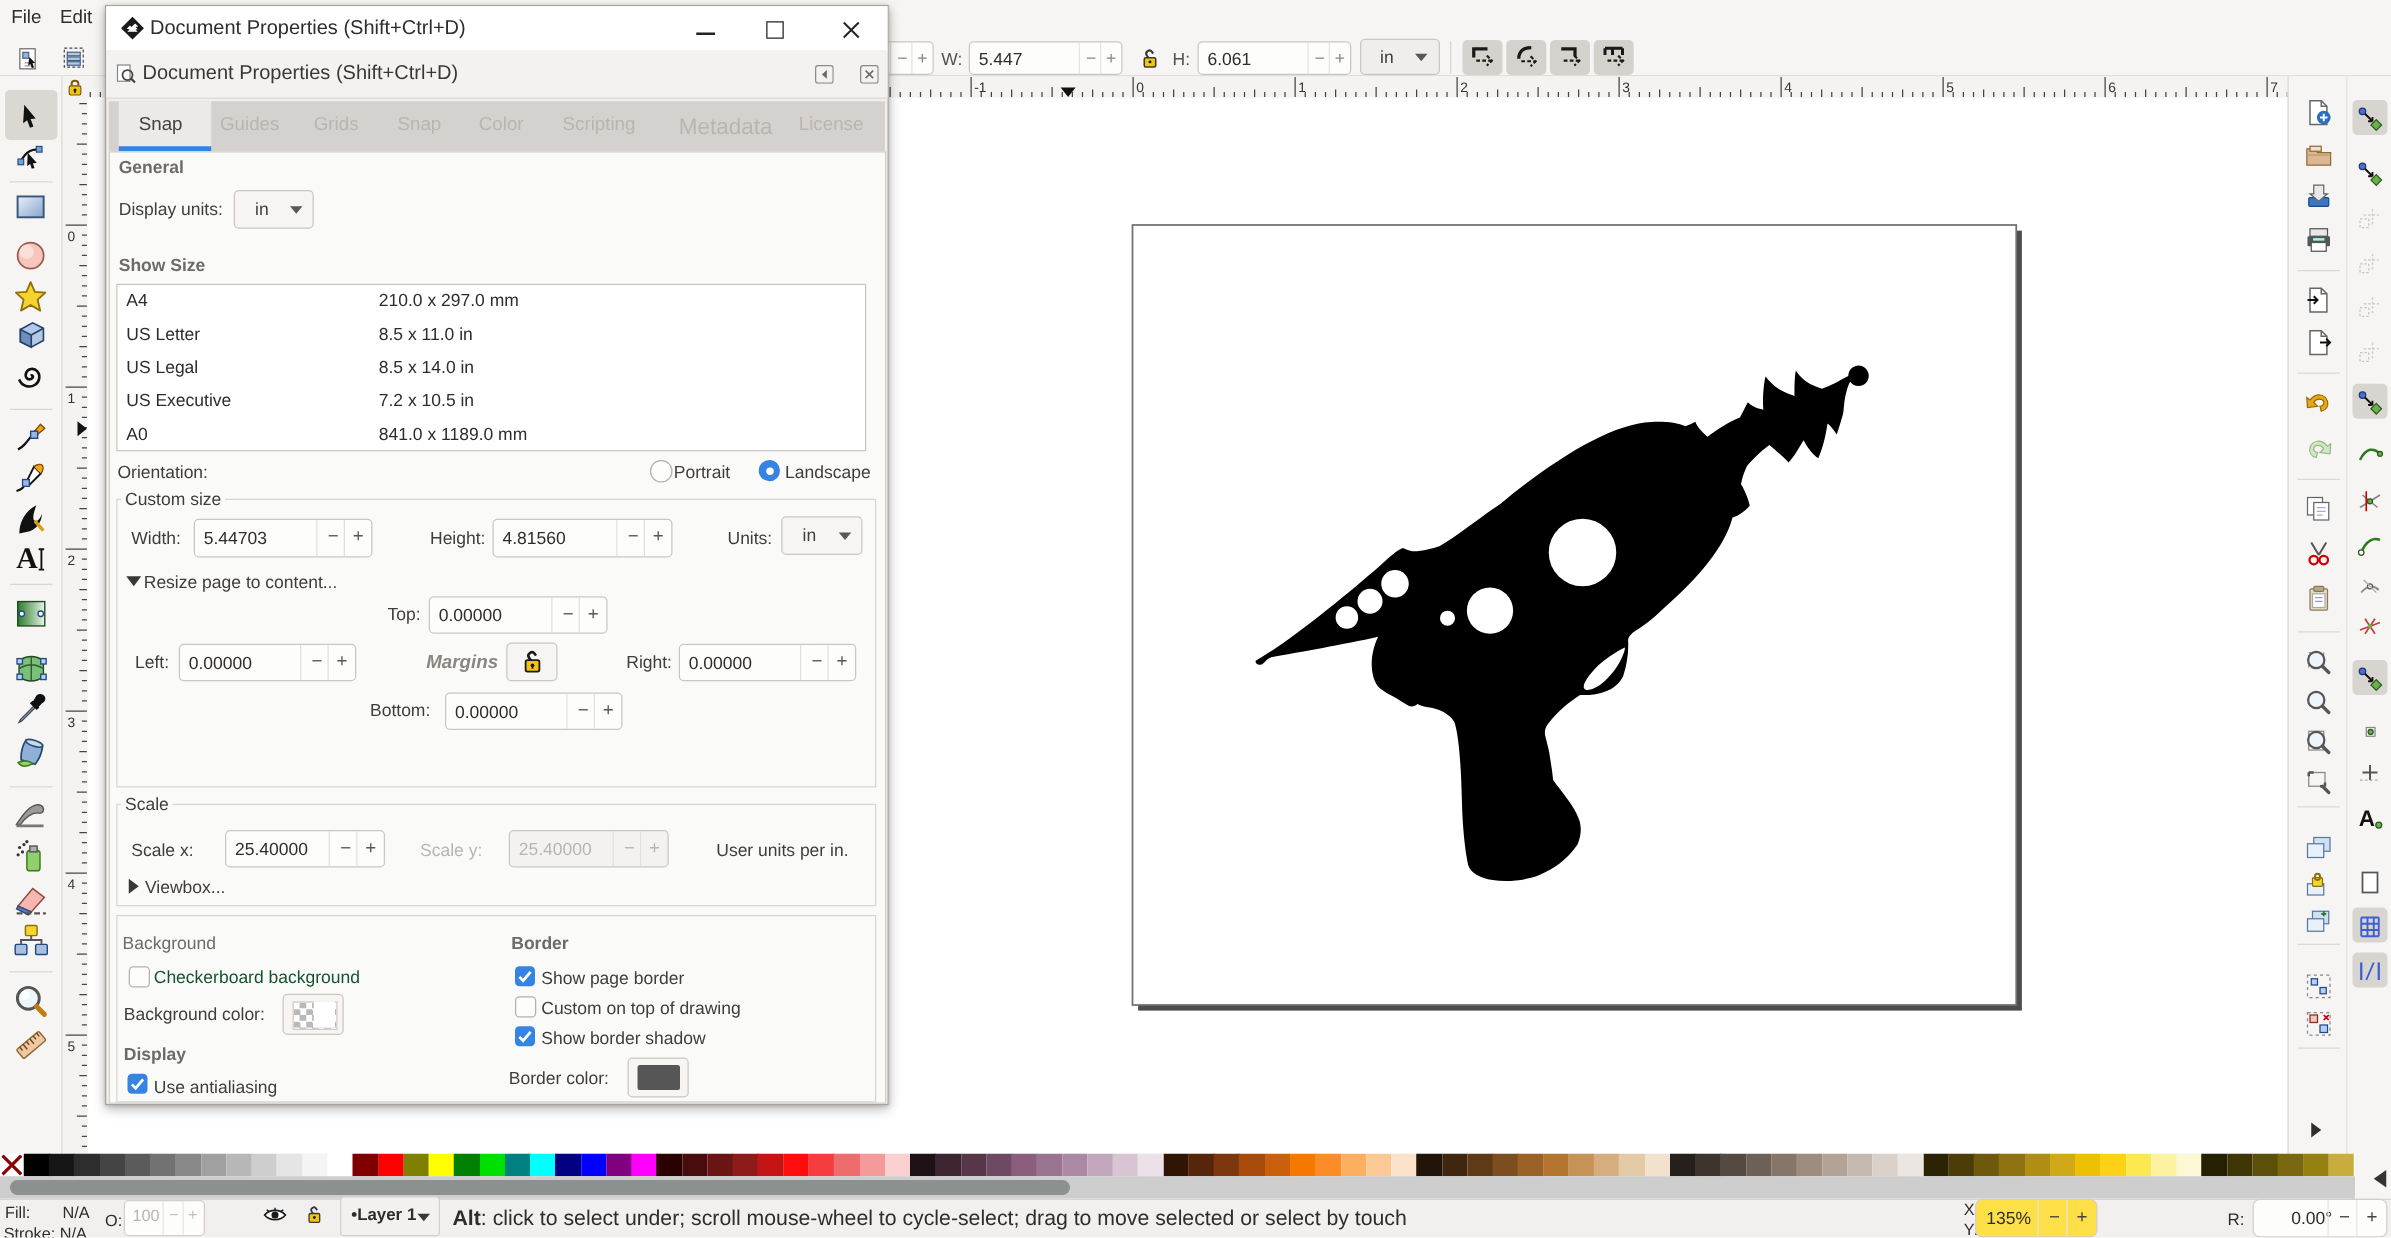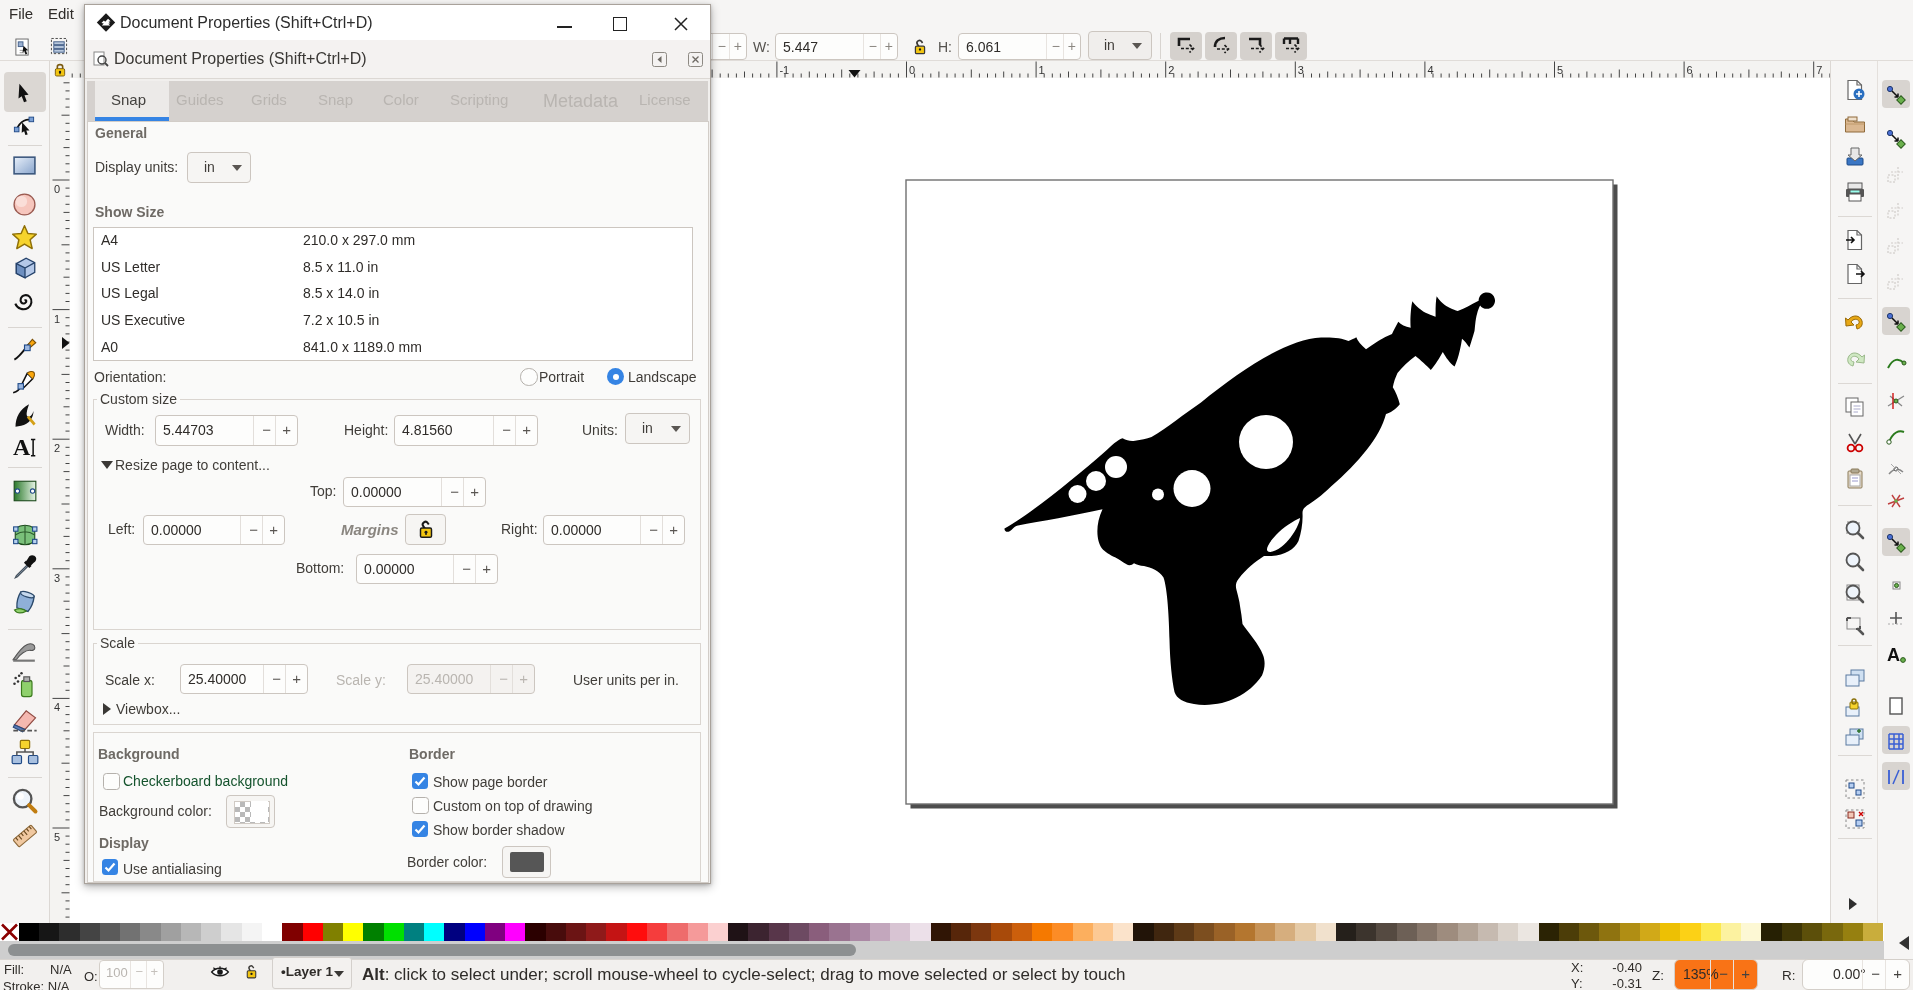--- a/index.html
+++ b/index.html
@@ -962,21 +962,21 @@
 <div style="position:absolute;left:272px;top:957px;width:80px;height:32px;background:#f3f1ef;border:1px solid #d4d0cc;border-radius:3px;box-sizing:border-box">
     <div style="position:absolute;left:8px;top:6px;font-size:13.5px;font-weight:bold;color:#2f2c29">•Layer 1</div>
     <div style="position:absolute;right:7px;top:13px;width:0;height:0;border-top:6px solid #3a3835;border-left:5px solid transparent;border-right:5px solid transparent"></div>
   </div>
 <div style="position:absolute;left:362px;top:965px;font-size:17px;color:#2f2c29"><b>Alt</b>: click to select under; scroll mouse-wheel to cycle-select; drag to move selected or select by touch</div>
 <div style="position:absolute;left:1571px;top:960px;font-size:13px;color:#2f2c29">X:</div>
 <div style="position:absolute;left:1600px;top:960px;width:42px;text-align:right;font-size:13px;color:#2f2c29">-0.40</div>
 <div style="position:absolute;left:1571px;top:976px;font-size:13px;color:#2f2c29">Y:</div>
 <div style="position:absolute;left:1600px;top:976px;width:42px;text-align:right;font-size:13px;color:#2f2c29">-0.31</div>
 <div style="position:absolute;left:1652px;top:968px;font-size:13.5px;color:#2f2c29">Z:</div>
-<div style="position:absolute;left:1674px;top:959px;width:84px;height:31px;background:#f97316;border:1px solid #d4cfc9;border-radius:6px;box-sizing:border-box">
+<div style="position:absolute;left:1580px;top:959px;width:98px;height:31px;background:#fde047;border:1px solid #d4cfc9;border-radius:6px;box-sizing:border-box">
     <div style="position:absolute;left:8px;top:6px;font-size:14px;color:#2f2c29">135%</div>
     <div style="position:absolute;right:46px;top:0;bottom:0;width:1px;background:#e8e4e0"></div>
     <div style="position:absolute;right:23px;top:0;bottom:0;width:1px;background:#e8e4e0"></div>
     <div style="position:absolute;right:29px;top:5px;font-size:15px;color:#44423f">−</div>
     <div style="position:absolute;right:7px;top:5px;font-size:15px;color:#44423f">+</div>
   </div>
 <div style="position:absolute;left:1782px;top:968px;font-size:13.5px;color:#2f2c29">R:</div>
 <div style="position:absolute;left:1802px;top:959px;width:108px;height:31px;background:#fdfdfc;border:1px solid #d4cfc9;border-radius:6px;box-sizing:border-box">
     <div style="position:absolute;left:30px;top:6px;font-size:14px;color:#2f2c29">0.00°</div>
     <div style="position:absolute;right:46px;top:0;bottom:0;width:1px;background:#e8e4e0"></div>
@@ -1130,21 +1130,21 @@
       <div style="position:absolute;left:7px;top:50%;transform:translateY(-50%);font-size:14px;color:#b9b5b0">25.40000</div>
       <div style="position:absolute;right:43px;top:0;bottom:0;width:1px;background:#e3dfdb"></div>
       <div style="position:absolute;right:21px;top:0;bottom:0;width:1px;background:#e3dfdb"></div>
       <div style="position:absolute;right:26px;top:50%;transform:translateY(-54%);font-size:15px;color:#b9b5b0">−</div>
       <div style="position:absolute;right:6px;top:50%;transform:translateY(-54%);font-size:15px;color:#b9b5b0">+</div>
     </div>
     <div style="position:absolute;left:488px;top:667px;font-size:14px;color:#403d39">User units per in.</div>
     <div style="position:absolute;left:18px;top:698px;width:0;height:0;border-left:8px solid #3a3835;border-top:6px solid transparent;border-bottom:6px solid transparent"></div>
     <div style="position:absolute;left:31px;top:696px;font-size:14px;color:#403d39">Viewbox...</div>
     <div style="position:absolute;left:8px;top:727px;width:608px;height:150px;border:1px solid #dad5d0;box-sizing:border-box"></div>
-    <div style="position:absolute;left:13px;top:741px;font-size:14px;font-weight:bold;color:#6e6a65">Background</div>
+    <div style="position:absolute;left:13px;top:741px;font-size:14px;font-weight:normal;color:#6e6a65">Background</div>
     <div style="position:absolute;left:18px;top:768px;width:15px;height:15px;background:#fdfdfc;border:1px solid #b5b1ac;border-radius:3.5px"></div>
     <div style="position:absolute;left:38px;top:768px;font-size:14px;color:#14532d">Checkerboard background</div>
     <div style="position:absolute;left:14px;top:798px;font-size:14px;color:#403d39">Background color:</div>
     <div style="position:absolute;left:141px;top:790px;width:49px;height:33px;background:#f6f5f3;border:1px solid #ccc6c0;border-radius:4px;box-sizing:border-box">
       <div style="position:absolute;left:7px;top:5px;width:34px;height:21px;background:conic-gradient(#b9b9b9 25%,#fff 0 50%,#b9b9b9 0 75%,#fff 0) 0 0/10px 10px,#fff;border:1px solid #d0cac4"></div>
       <div style="position:absolute;left:24px;top:5px;width:17px;height:21px;background:#fff"></div>
     </div>
     <div style="position:absolute;left:14px;top:830px;font-size:14px;font-weight:bold;color:#6e6a65">Display</div>
     <div style="position:absolute;left:17px;top:854px;width:16px;height:16px;background:#3584e4;border-radius:3.5px"><svg width="16" height="16" viewBox="0 0 16 16" xmlns="http://www.w3.org/2000/svg">
         <path d="M3.5 8.5 L6.5 11.5 L12.5 4.5" stroke="#fff" stroke-width="2.2" fill="none"></path>

